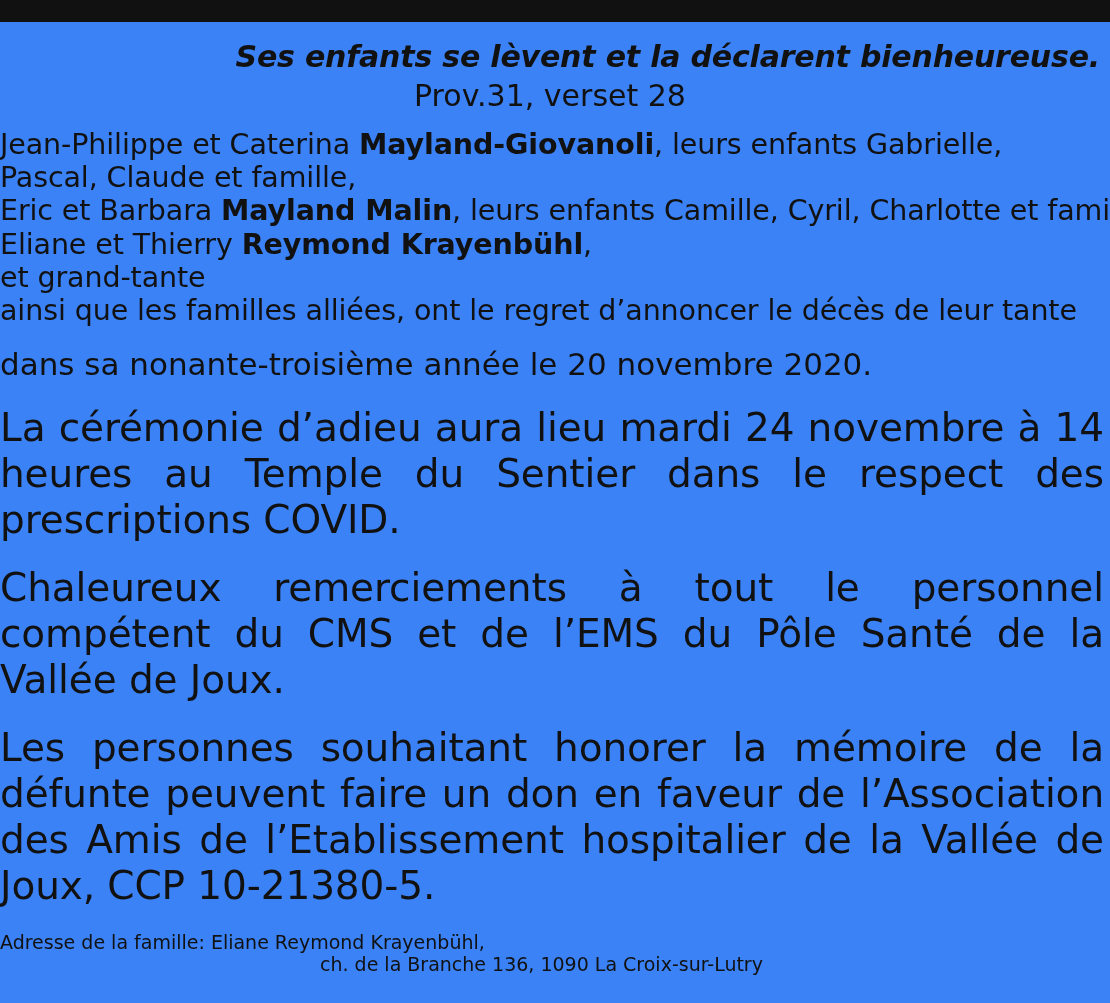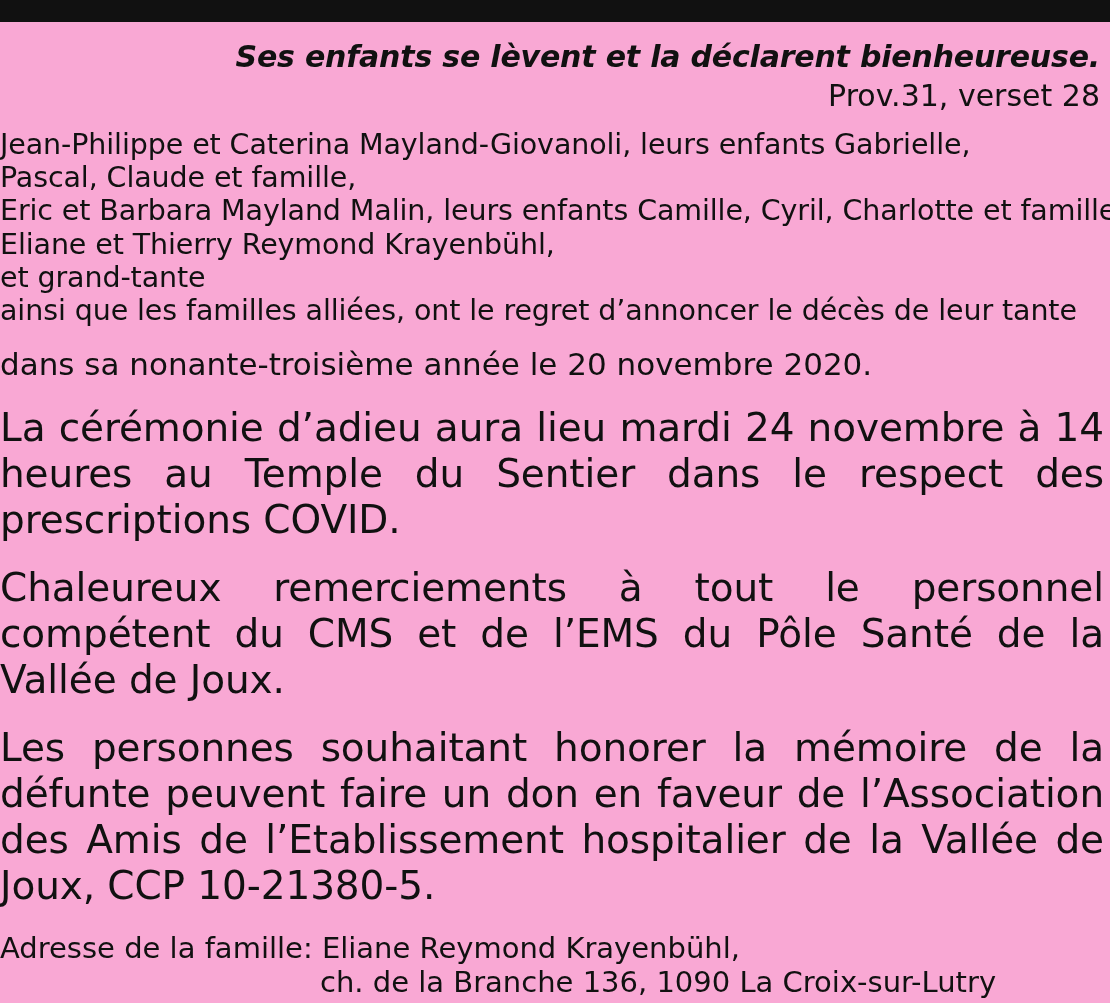--- a/index.html
+++ b/index.html
@@ -8,21 +8,21 @@
     background: #ffffff;
   }
   body {
     font-family: "DejaVu Sans", sans-serif;
     color: #111111;
   }
   .notice {
     position: relative;
     width: 1110px;
     height: 1003px;
-    background: #f9a8d4;
+    background: #3b82f6;
     box-sizing: border-box;
     overflow: hidden;
   }
   .top-rule {
     width: 100%;
     height: 22px;
     background: #111111;
   }
   .content {
     padding: 0 6px 0 0;
@@ -32,37 +32,37 @@
     text-align: right;
     font-style: italic;
     font-weight: 600;
     font-size: 30px;
     line-height: 1.25;
     margin-top: 16px;
     padding-right: 4px;
     letter-spacing: -0.2px;
   }
   .quote-ref {
-    text-align: right;
+    text-align: center;
     font-size: 30px;
     line-height: 1.2;
     margin-top: 2px;
     padding-right: 4px;
   }
   .family-block {
     font-size: 28.5px;
     line-height: 1.17;
     margin-top: 14px;
     letter-spacing: -0.1px;
   }
   .family-block .ln {
     white-space: nowrap;
   }
   .family-block b {
-    font-weight: 400;
+    font-weight: 700;
   }
   .deceased {
     text-align: center;
     font-weight: 700;
     font-size: 50px;
     line-height: 1.1;
     margin-top: 26px;
     letter-spacing: -0.5px;
   }
   .age-line {
@@ -72,21 +72,21 @@
   }
   .para {
     font-size: 39px;
     line-height: 1.18;
     margin-top: 22px;
     text-align: justify;
     text-justify: inter-word;
     letter-spacing: -0.1px;
   }
   .addr-block {
-    font-size: 29px;
+    font-size: 19px;
     line-height: 1.18;
     margin-top: 22px;
   }
   .addr-line2 {
     padding-left: 320px;
   }
 </style>
 </head>
 <body>
 

